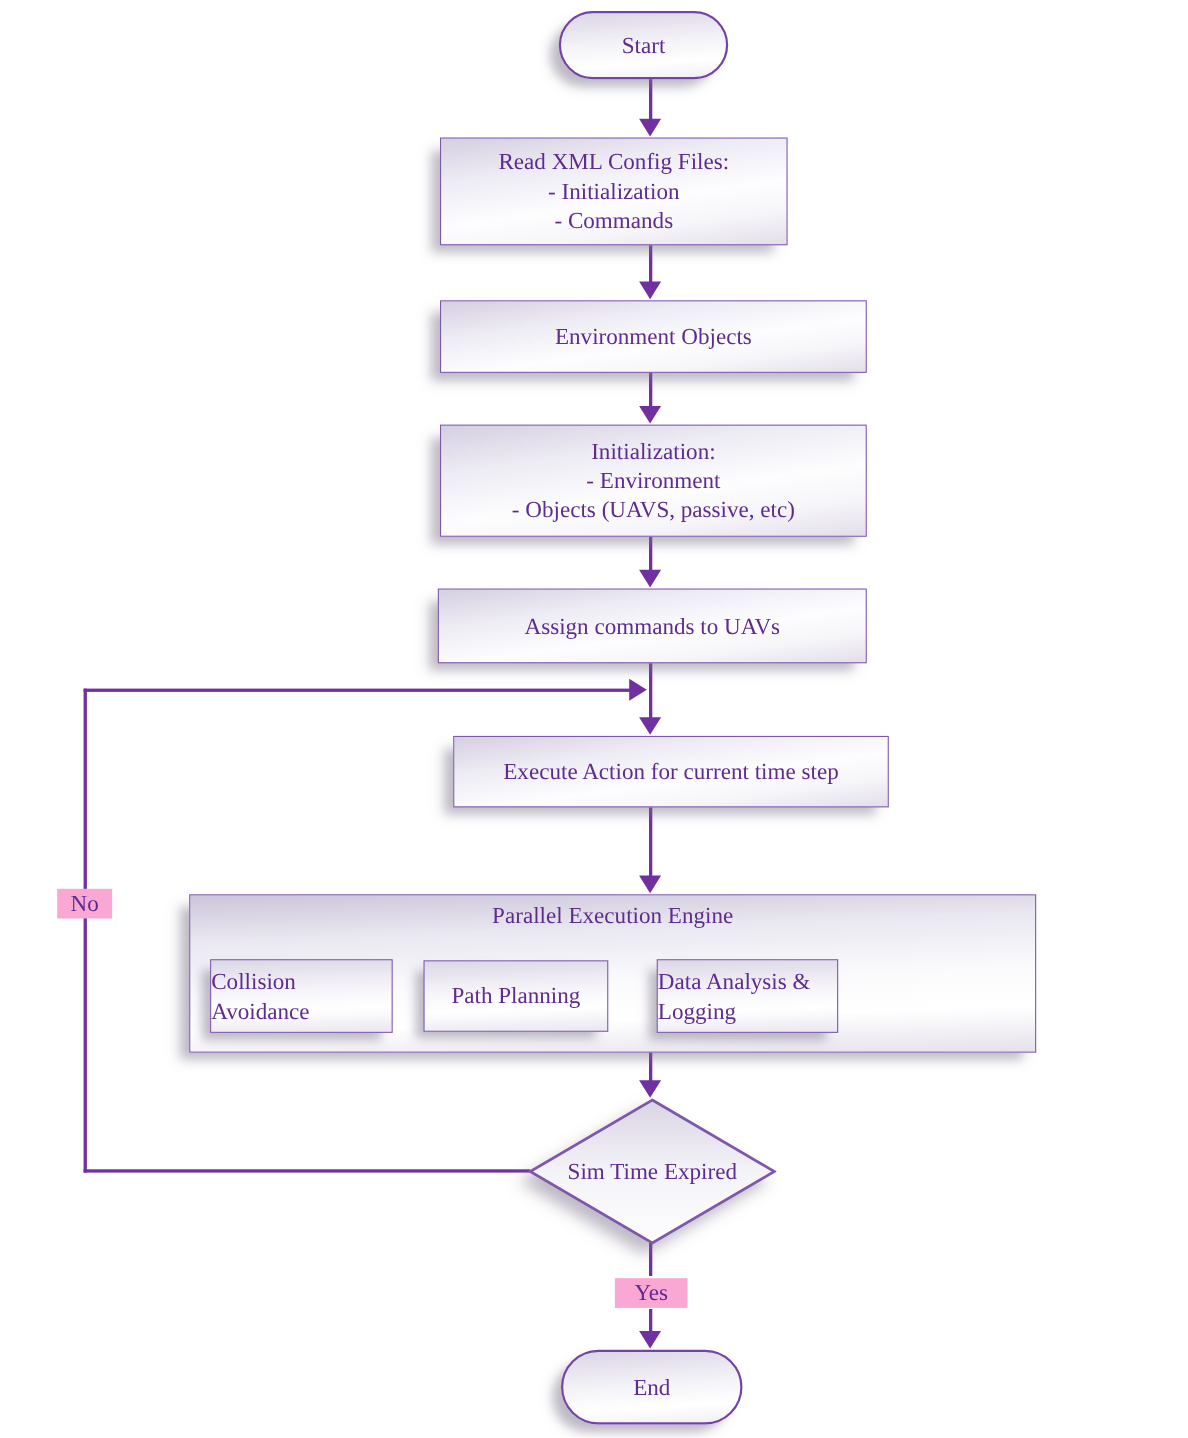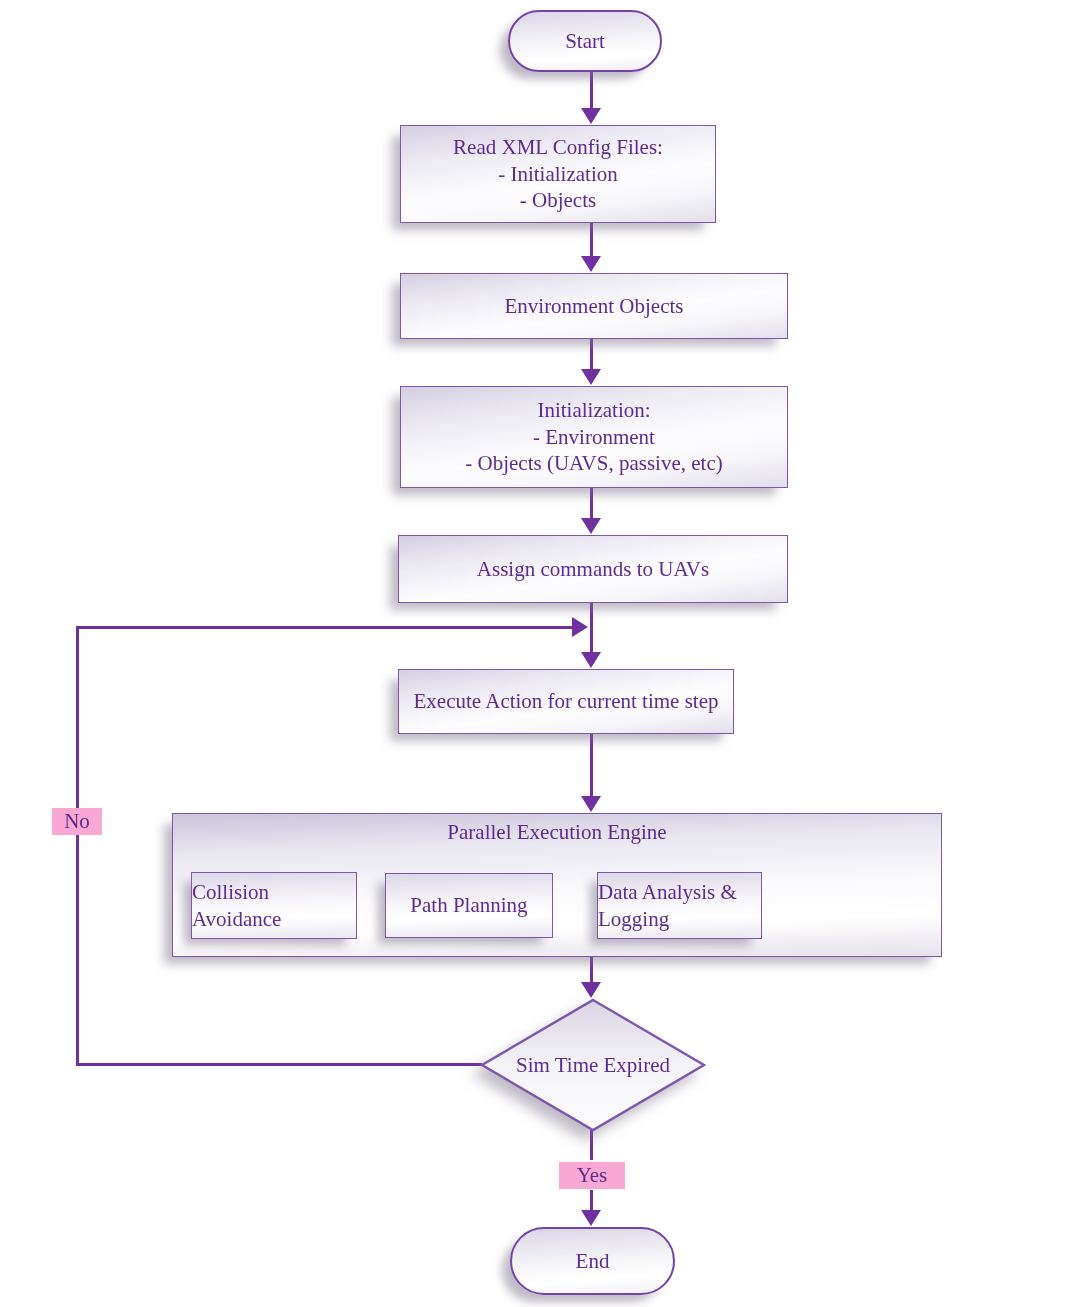--- a/index.html
+++ b/index.html
@@ -83,38 +83,38 @@
   <div class="edge-label" style="left:52px;top:808px;width:50px">No</div>
   <div class="edge-label" style="left:559px;top:1162px;width:66px">Yes</div>
 
   <div class="node stadium" style="left:508px;top:10px;width:154px;height:62px">
     <span>Start</span>
   </div>
 
   <div class="node" style="left:400px;top:125px;width:316px;height:98px">
     <div>Read XML Config Files:</div>
     <div>- Initialization</div>
-    <div>- Objects</div>
+    <div>- Commands</div>
   </div>
 
   <div class="node" style="left:400px;top:273px;width:388px;height:66px">
     <span>Environment Objects</span>
   </div>
 
   <div class="node" style="left:400px;top:386px;width:388px;height:102px">
     <div>Initialization:</div>
     <div>- Environment</div>
     <div>- Objects (UAVS, passive, etc)</div>
   </div>
 
   <div class="node" style="left:398px;top:535px;width:390px;height:68px">
     <span>Assign commands to UAVs</span>
   </div>
 
-  <div class="node" style="left:398px;top:669px;width:336px;height:65px">
+  <div class="node" style="left:412px;top:669px;width:396px;height:65px">
     <span>Execute Action for current time step</span>
   </div>
 
   <div class="node container-node" style="left:172px;top:813px;width:770px;height:144px">
     <div class="container-title">Parallel Execution Engine</div>
   </div>
 
   <div class="node subnode" style="left:191px;top:872px;width:166px;height:67px">
     <span>Collision Avoidance</span>
   </div>

